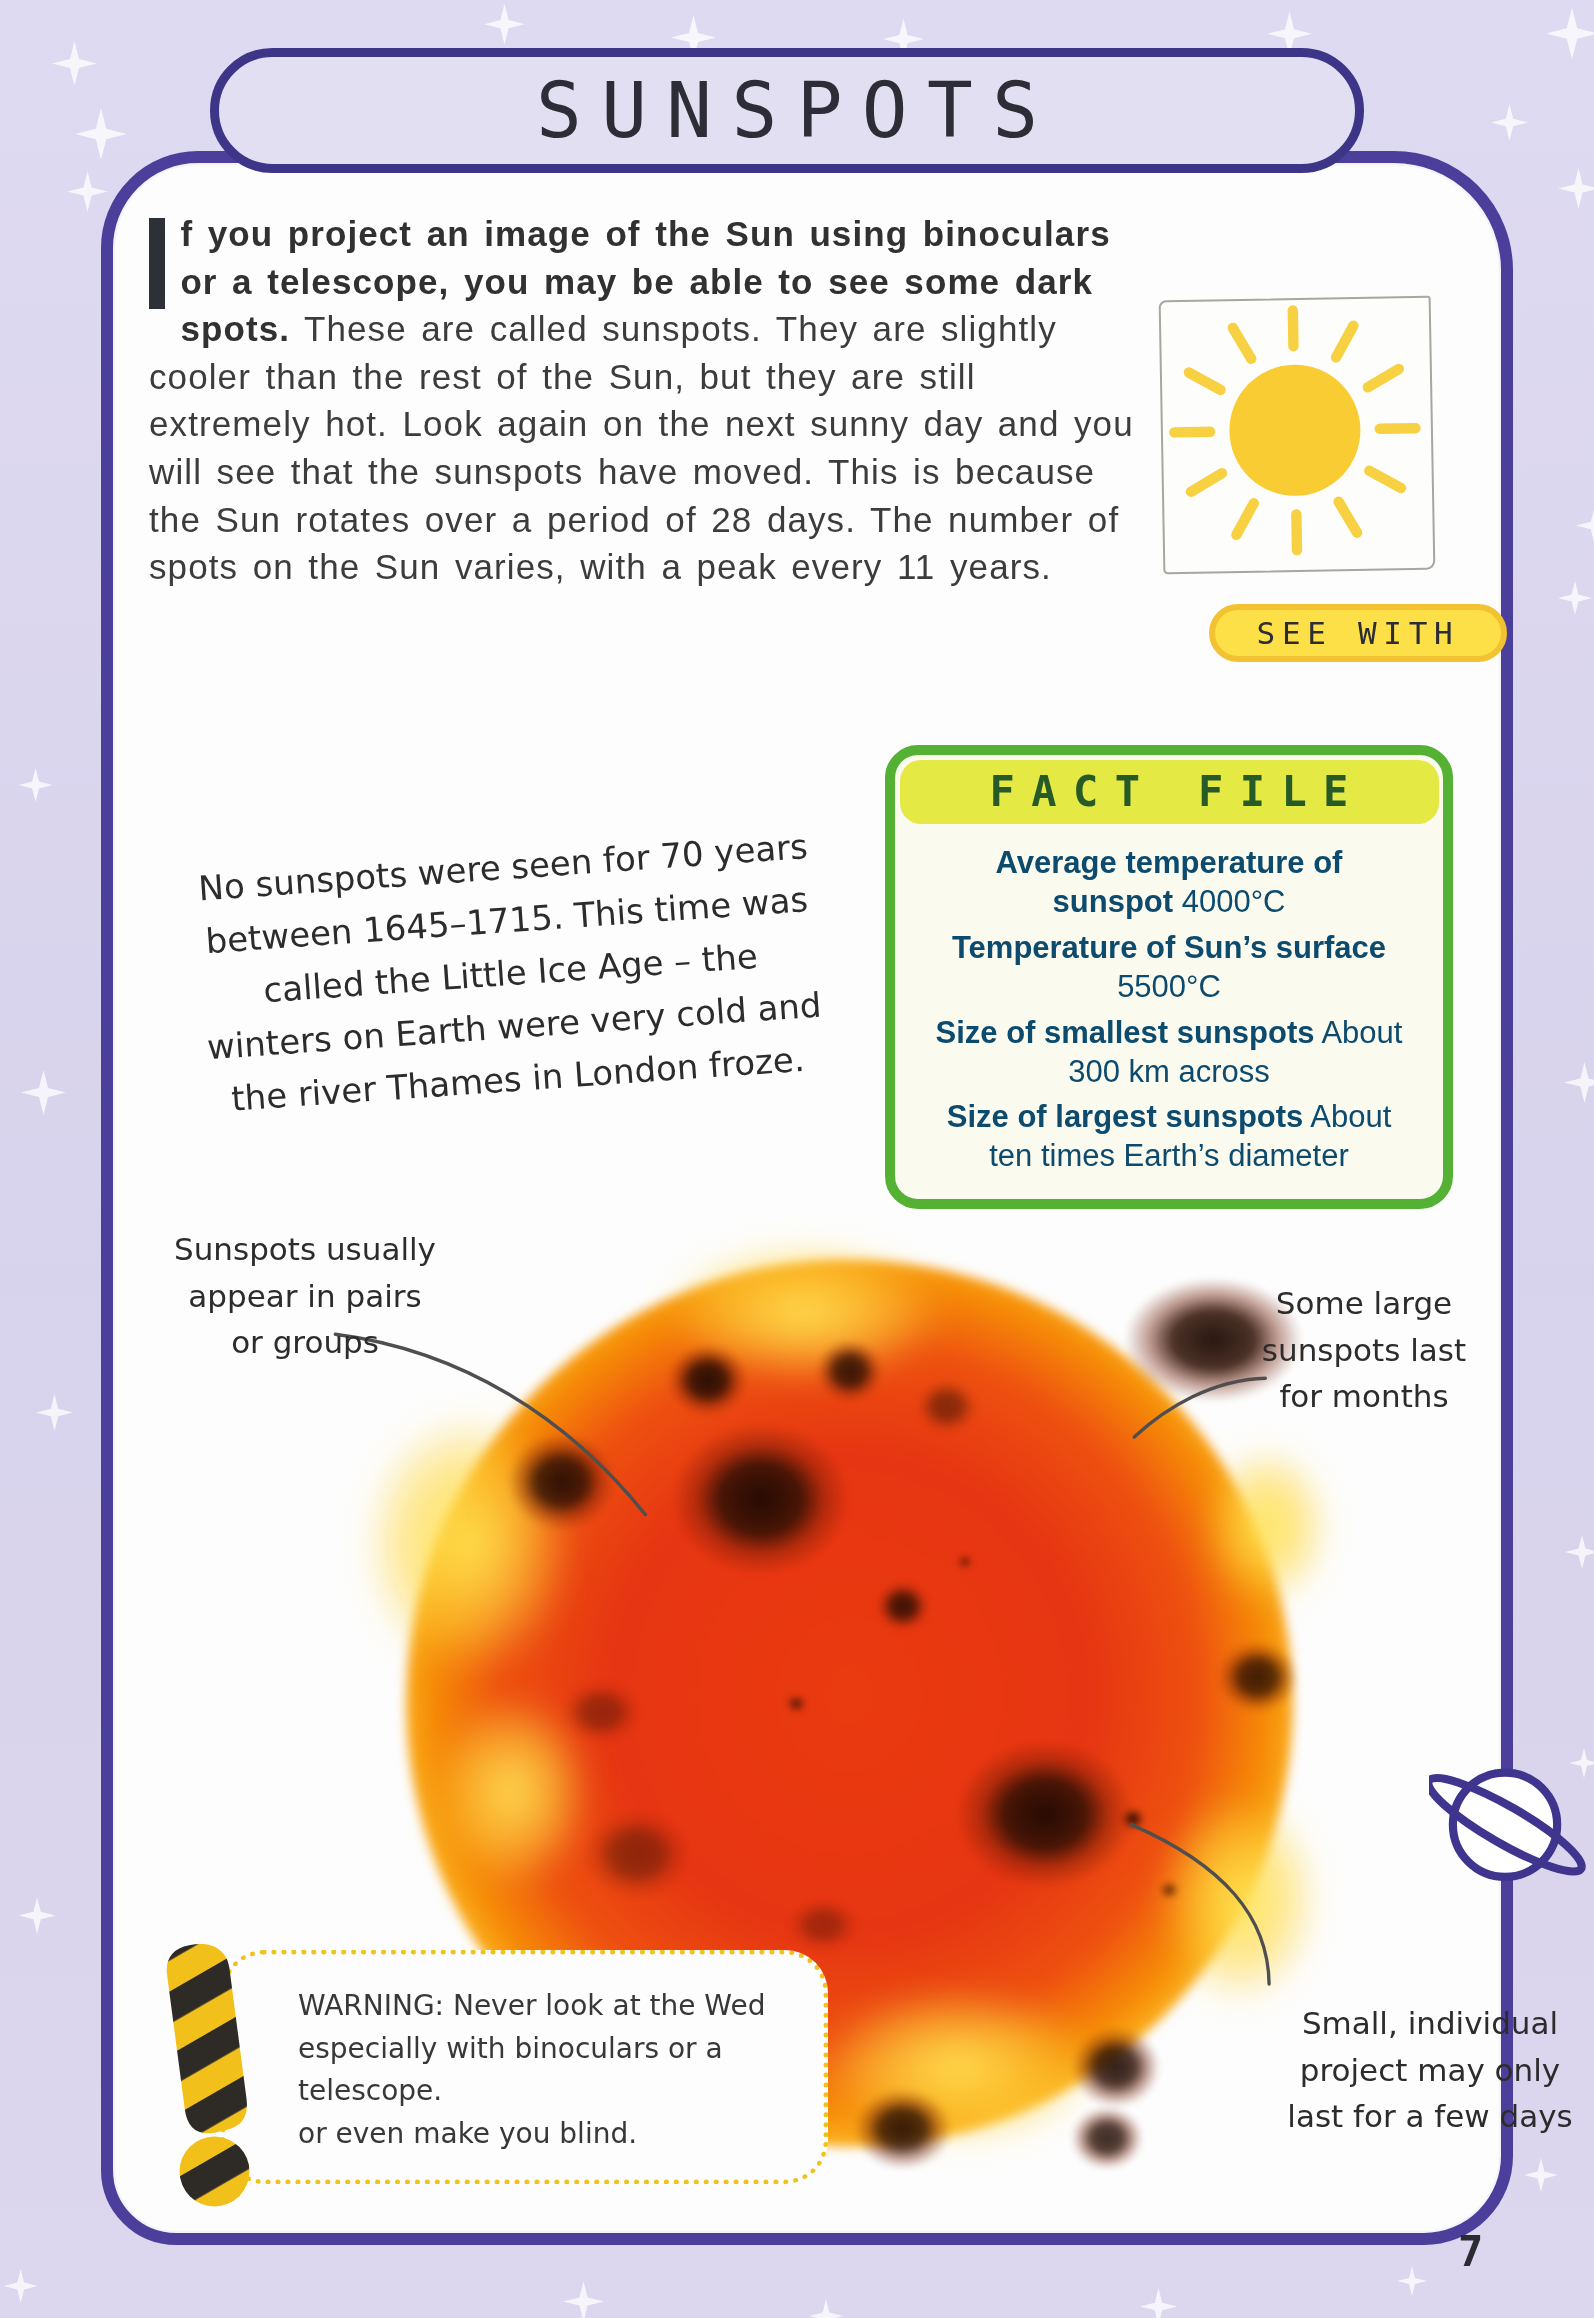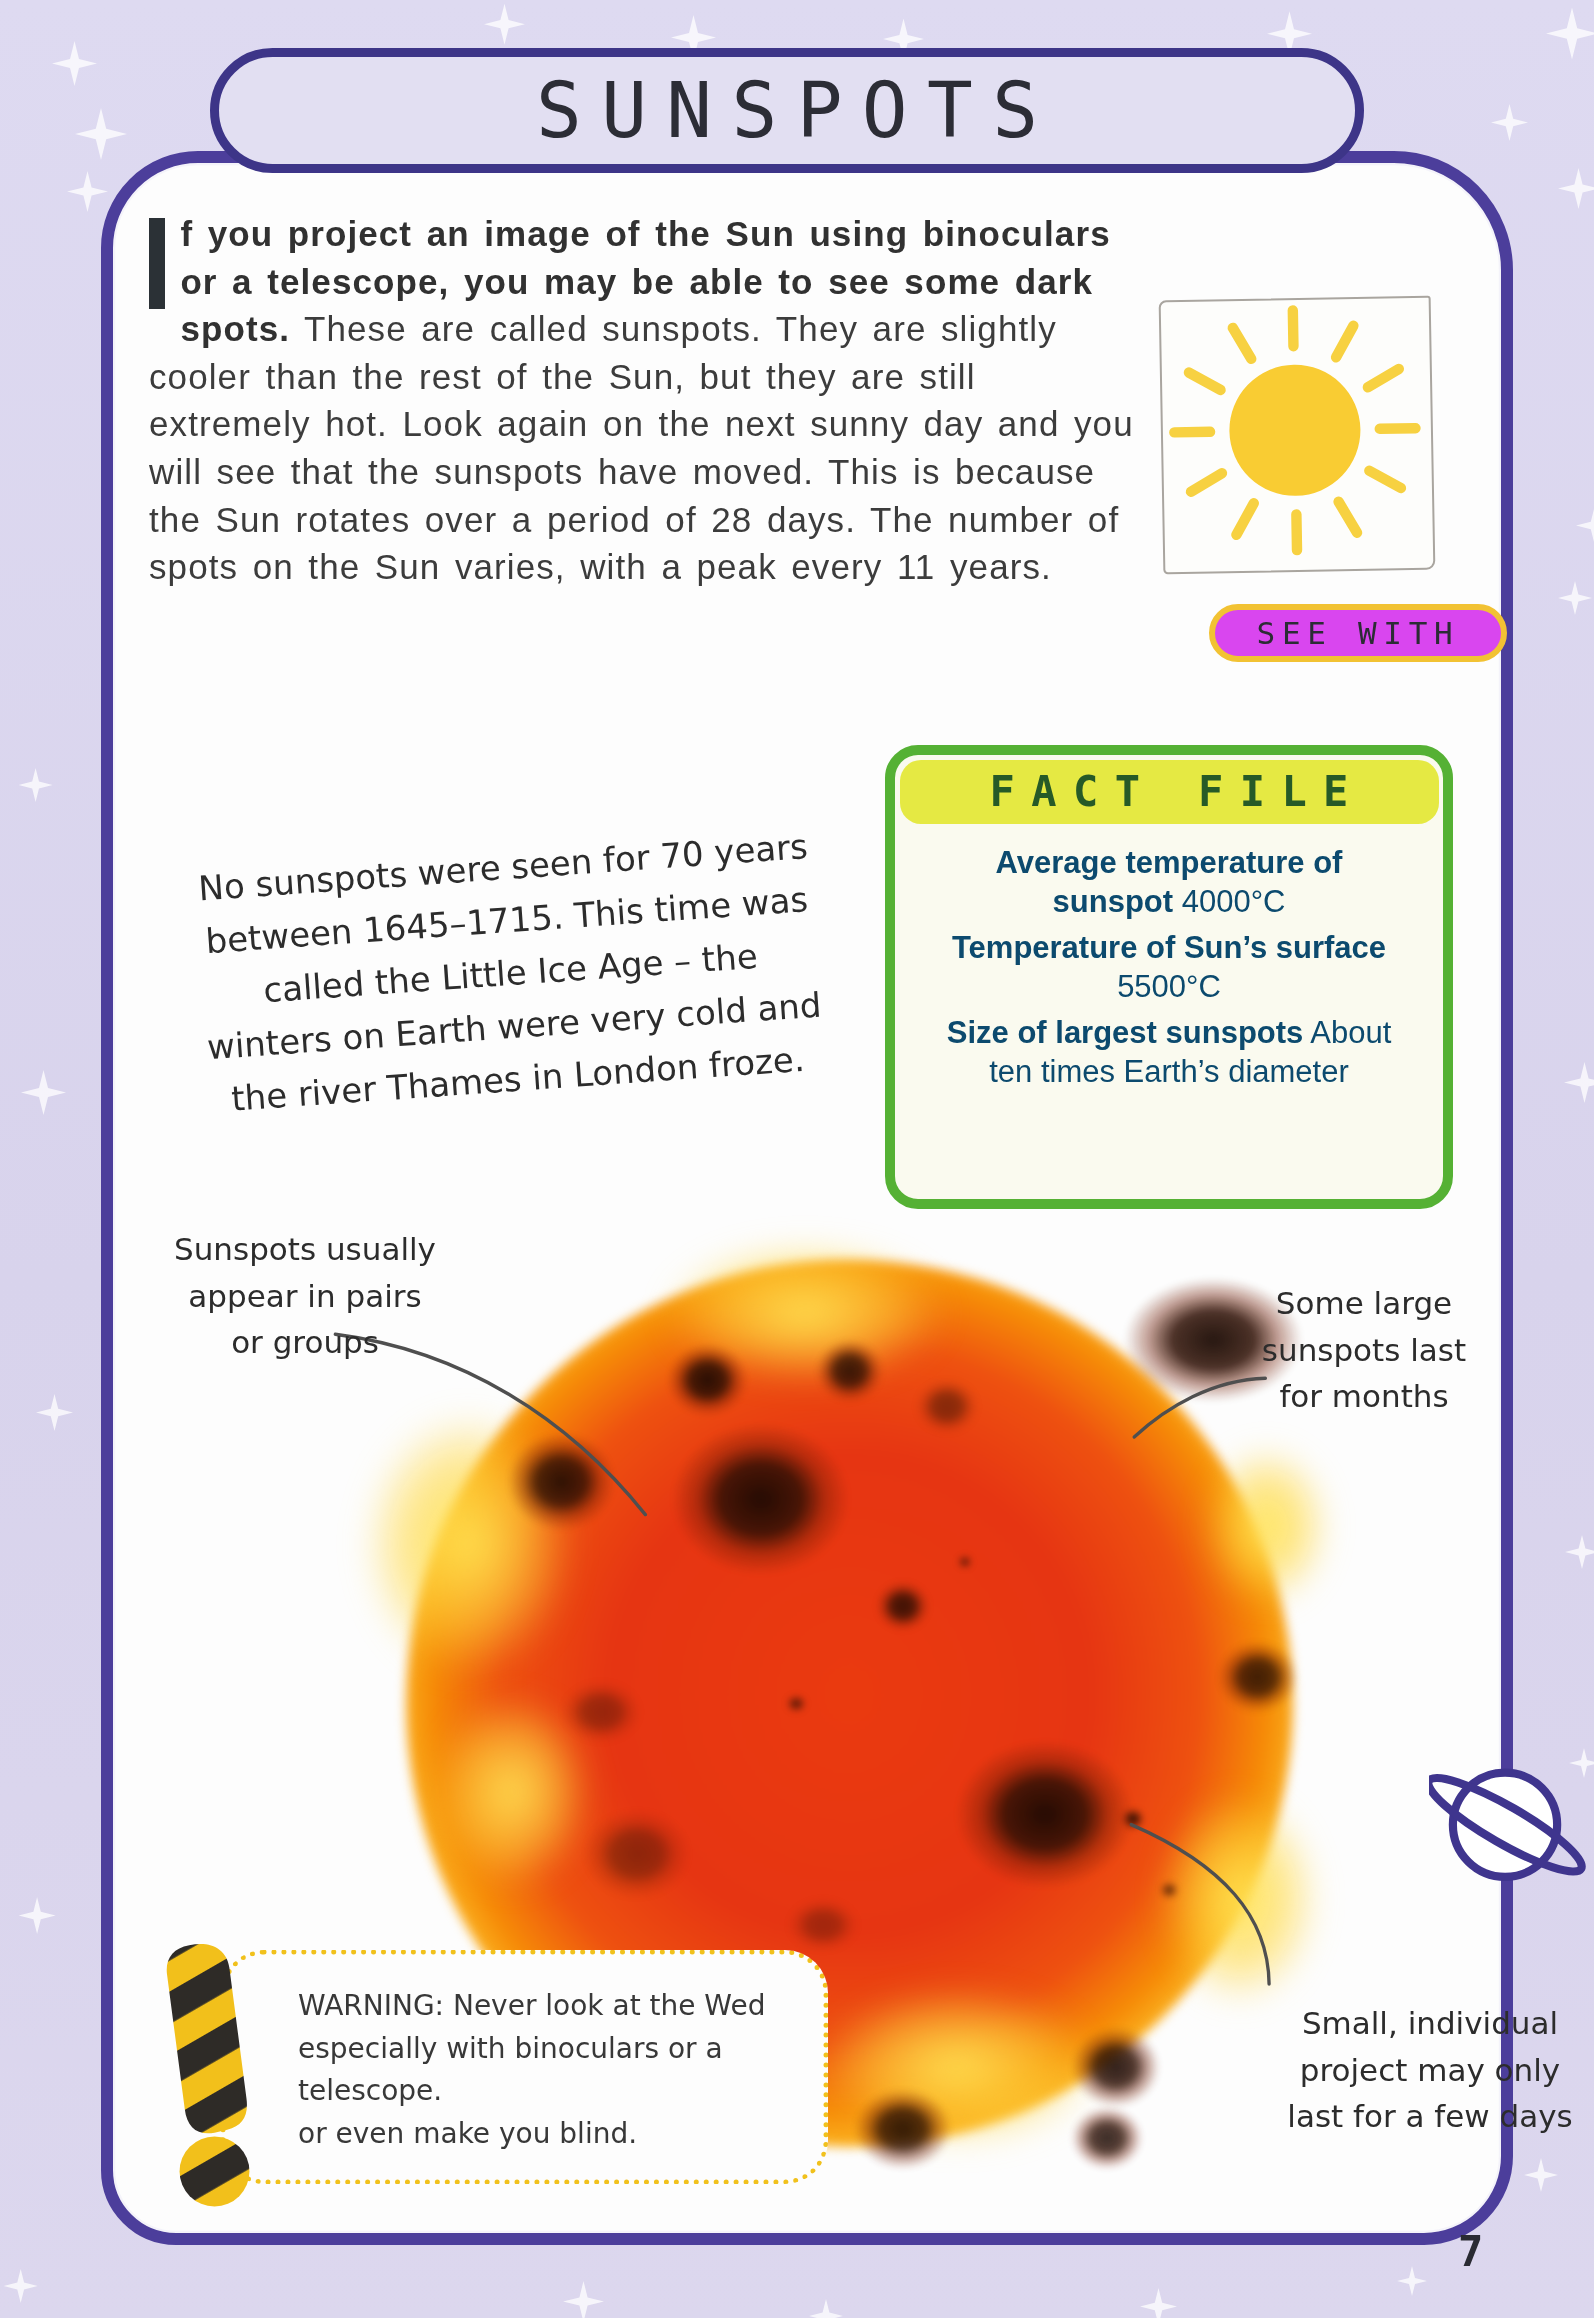--- a/index.html
+++ b/index.html
@@ -24,21 +24,21 @@
     font-size:76px;letter-spacing:19.4px;color:#2c2d36;padding-left:19.4px;}
   
   .intro{left:149px;top:210px;width:1002px;font-size:35px;line-height:1.36;
     letter-spacing:1.1px;word-spacing:3.7px;color:#3c3c3c;}
   .intro .dropbar{float:left;width:16.4px;height:91px;background:#2b3136;margin:8.2px 15px 0 0;}
   .intro b{color:#313131;}
   
   .sunbox{left:1161px;top:298px;width:268px;height:270px;background:#fdfdfb;
     border:2.2px solid #a9a59f;border-radius:7.5px 3px 9px 4.5px;transform:rotate(-1deg);}
   
-  .seewith{left:1209px;top:604px;width:298px;height:58px;background:#d946ef;
+  .seewith{left:1209px;top:604px;width:298px;height:58px;background:#fde047;
     border:6px solid #f2c233;border-radius:30px;box-sizing:border-box;z-index:5;
     display:flex;align-items:center;justify-content:center;}
   .seewith span{font-family:"DejaVu Sans Mono",monospace;font-size:31px;
     letter-spacing:6.7px;color:#2b2c34;}
   
   .factfile{left:885px;top:745px;width:568px;height:464px;background:#fafaef;
     border:10.4px solid #55b134;border-radius:33px;box-sizing:border-box;z-index:4;}
   .factfile .band{margin:4.5px;height:64px;background:#e5e943;border-radius:21px;
     display:flex;align-items:center;justify-content:center;}
   .factfile .band h2{margin:12px;font-family:"DejaVu Sans Mono",monospace;font-size:42px;
@@ -142,20 +142,21 @@
   <span>SEE WITH</span>
 </div>
 
 <div class="abs factfile">
   <div class="band">
     <h2>FACT FILE</h2>
   </div>
   <div class="factlist">
       <div class="fact"><span class="fact-label">Average temperature of sunspot</span><span class="fact-value"> 4000°C</span></div>
       <div class="fact"><span class="fact-label">Temperature of Sun’s surface</span><span class="fact-value"> 5500°C</span></div>
+      <div class="fact"><span class="fact-label">Size of smallest sunspots</span><span class="fact-value"> About 300 km across</span></div>
       <div class="fact"><span class="fact-label">Size of largest sunspots</span><span class="fact-value"> About ten times Earth’s diameter</span></div>
     </div>
 </div>
 
 <div class="abs hand note">
     <div>No sunspots were seen for 70 years</div>
     <div>between 1645–1715. This time was</div>
     <div>called the Little Ice Age – the</div>
     <div>winters on Earth were very cold and</div>
     <div>the river Thames in London froze.</div>

